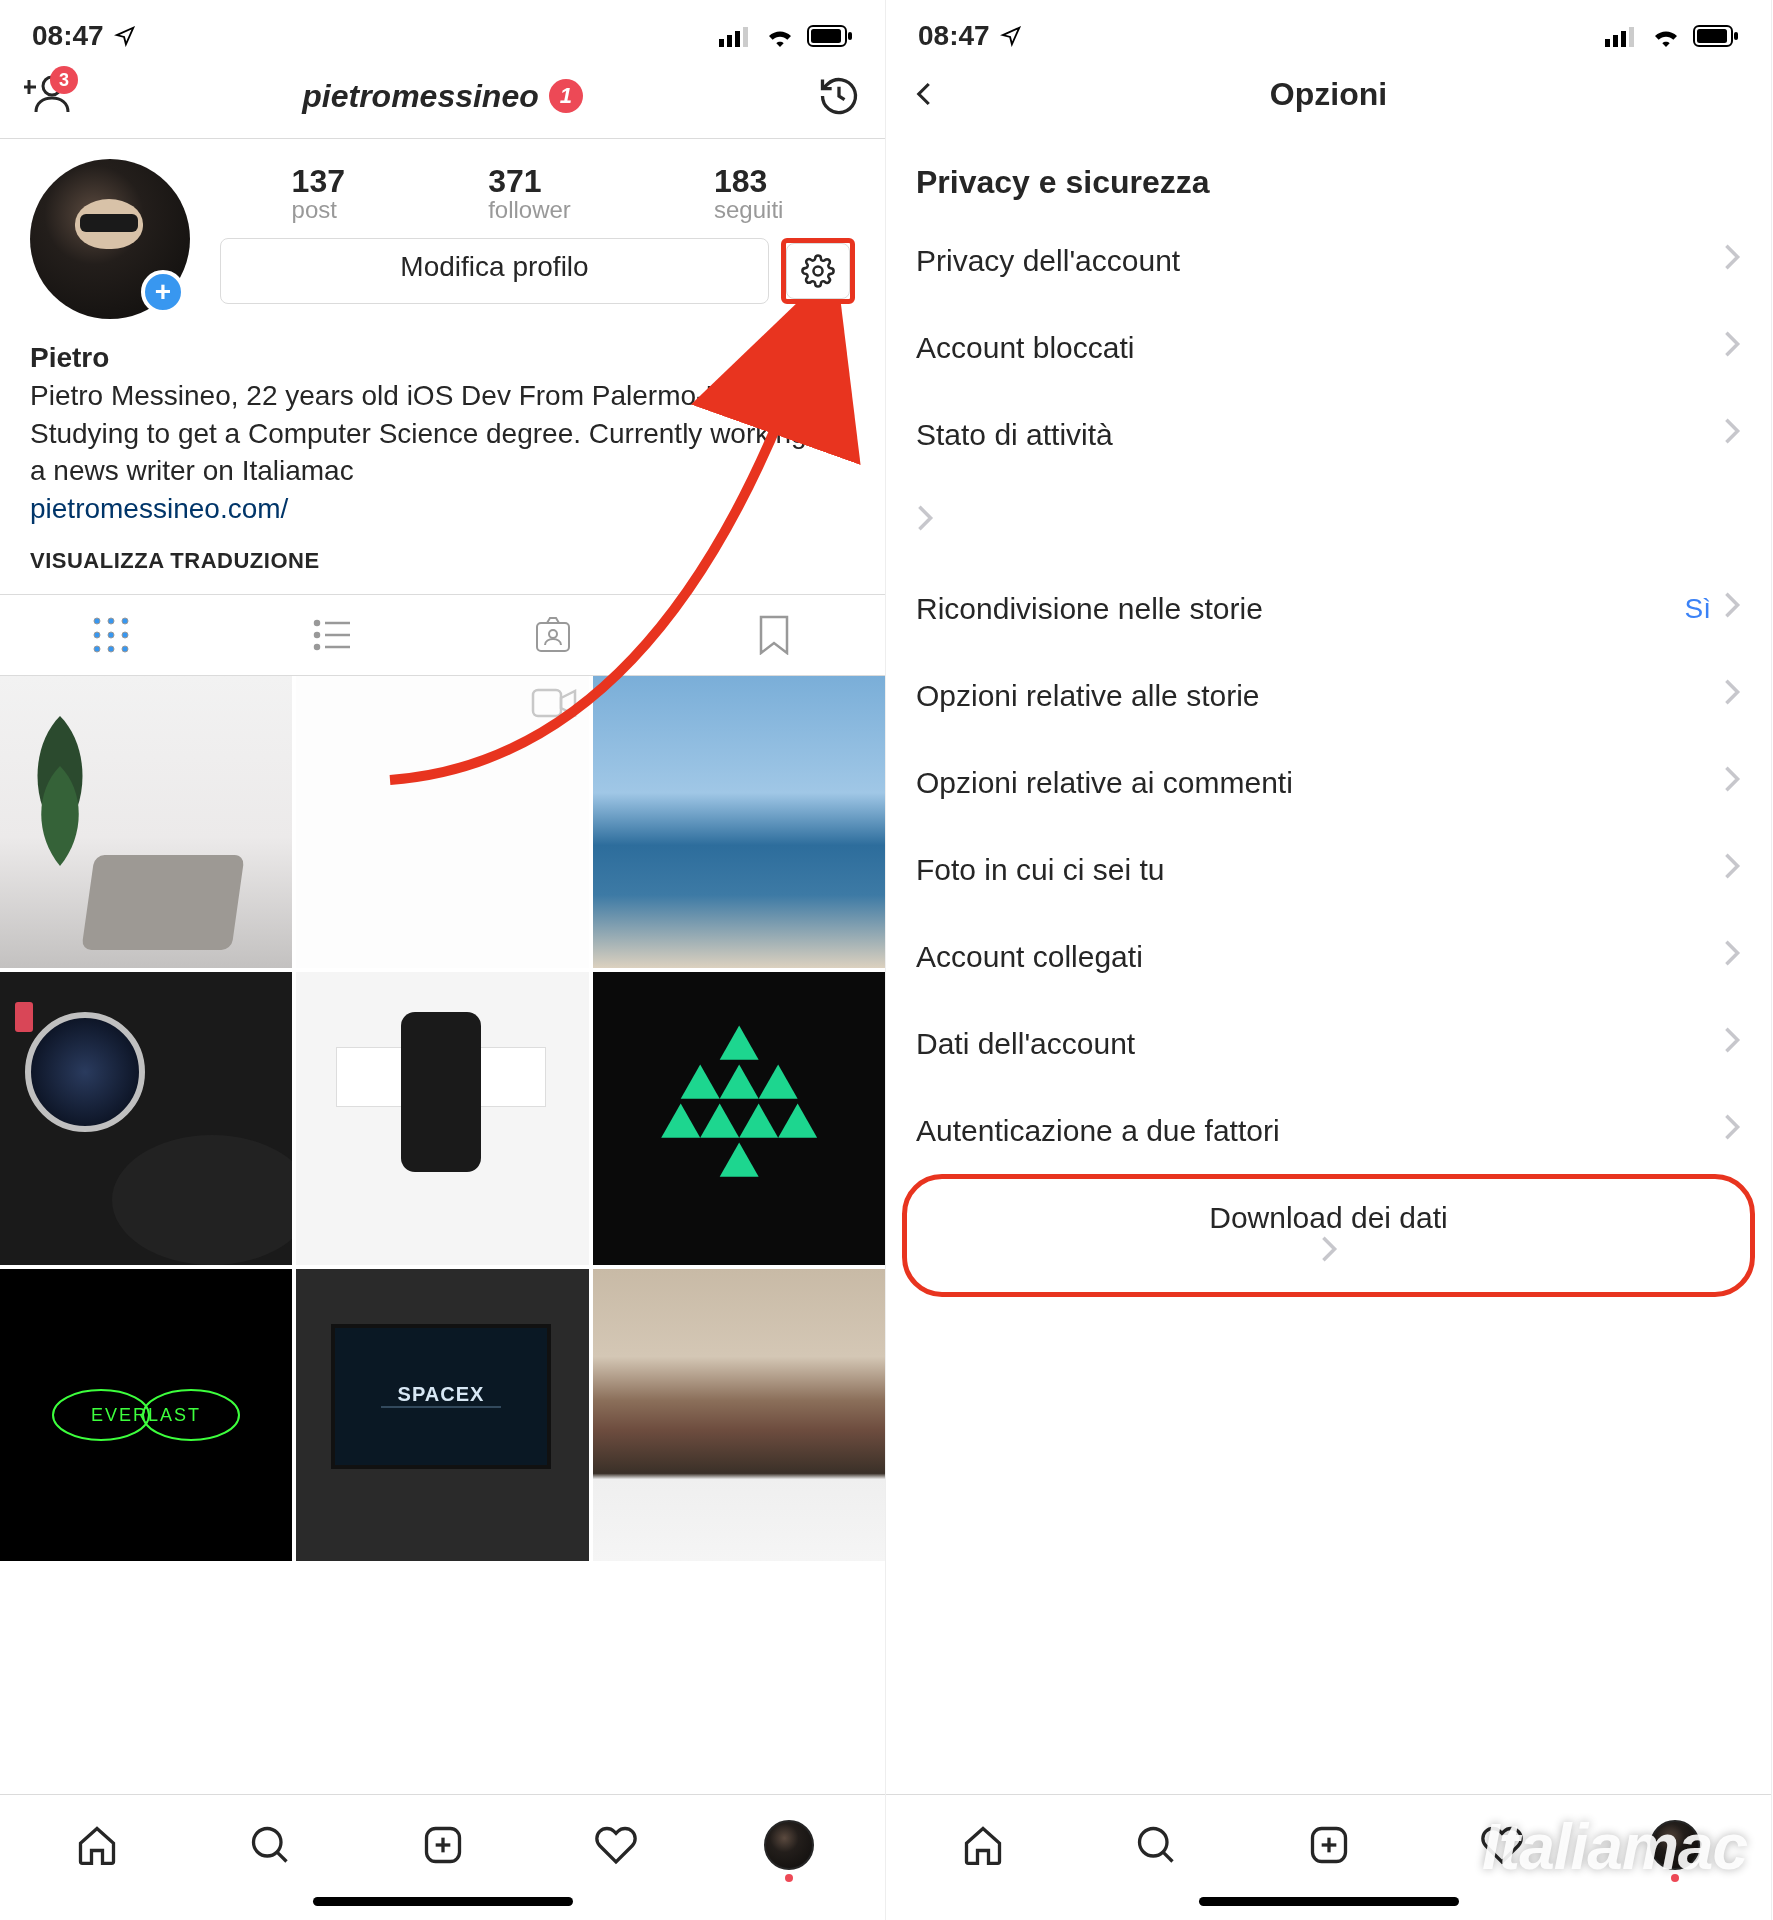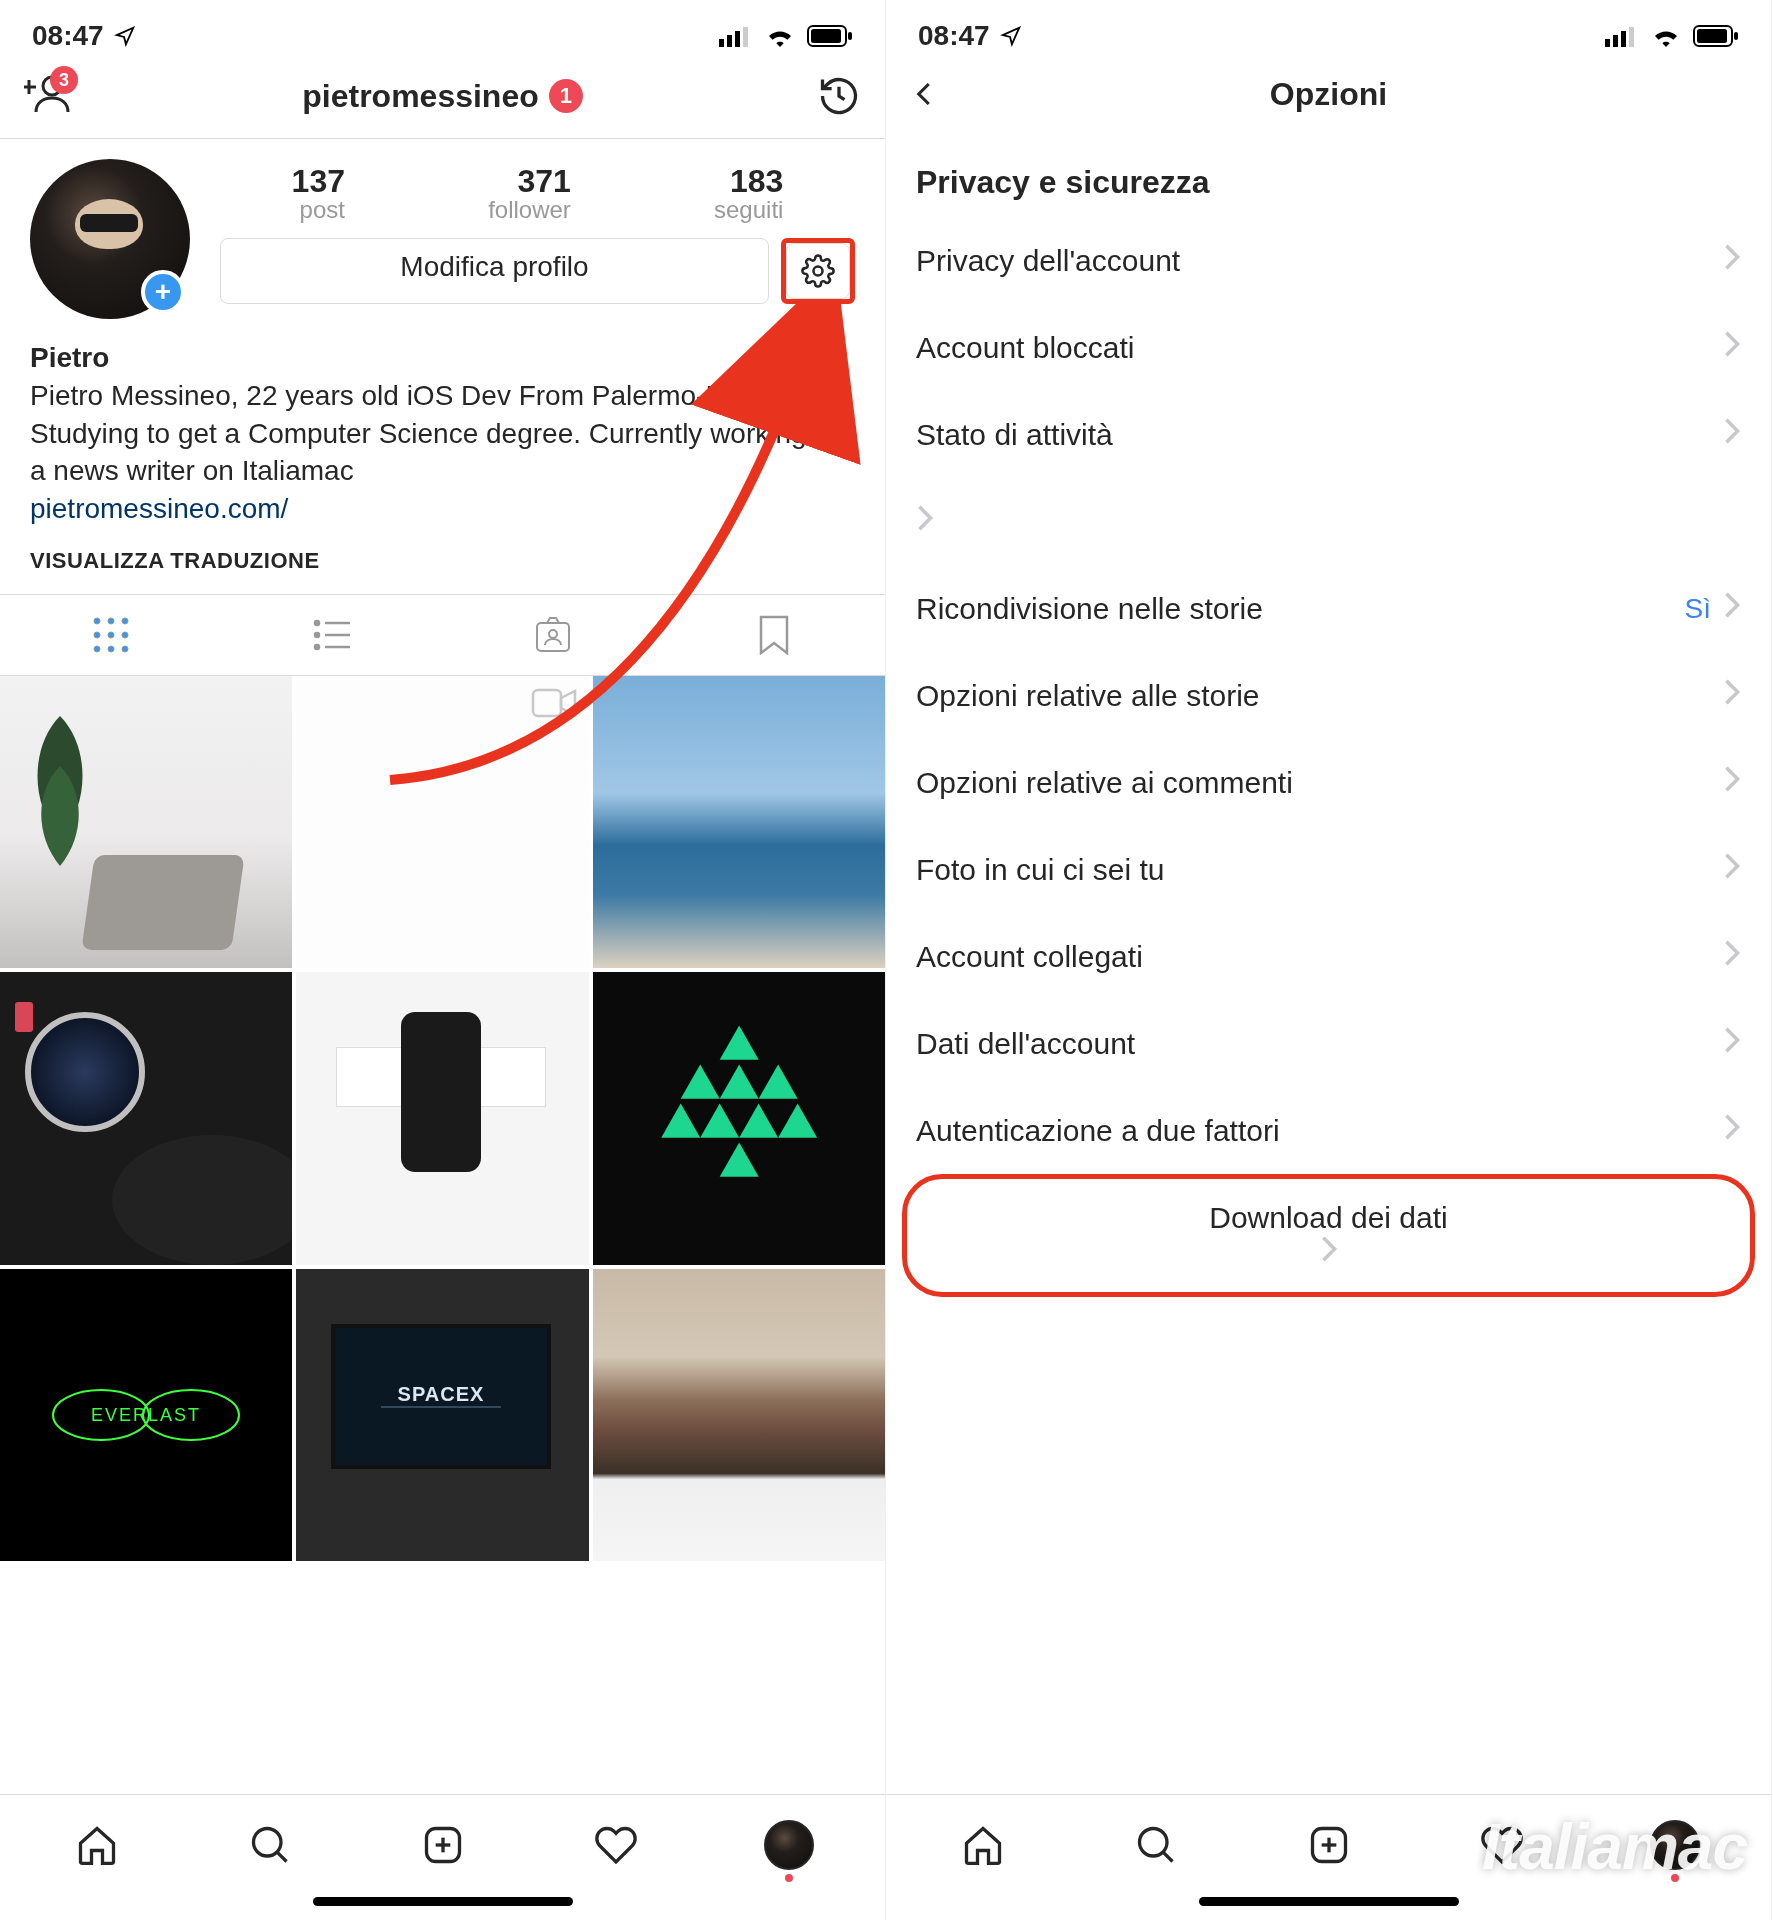--- a/index.html
+++ b/index.html
@@ -39,20 +39,21 @@
   border-bottom: 1px solid #dbdbdb;
 }
 .nav-left, .nav-right { width: 90px; display:flex; align-items:center; }
 .nav-right { justify-content: flex-end; }
 .nav-center {
   display: flex;
   align-items: center;
   justify-content: center;
   gap: 10px;
   flex: 1;
+  font-style: italic;
 }
 .username {
   font-size: 32px;
   font-weight: 600;
 }
 .badge-red {
   background: #ed4956;
   color: #fff;
   border-radius: 50%;
   min-width: 34px;
@@ -115,21 +116,21 @@
   border: 4px solid #fff;
   border-radius: 50%;
   display: flex;
   align-items: center;
   justify-content: center;
   color: #fff;
   font-size: 28px;
   font-weight: bold;
 }
 .stats-wrap { flex: 1; display: flex; flex-direction: column; gap: 14px; padding-top: 4px; }
-.stats { display: flex; justify-content: space-around; text-align: right; }
+.stats { display: flex; justify-content: space-around; text-align: left; }
 .stat-num { font-size: 32px; font-weight: 600; }
 .stat-lbl { font-size: 24px; color: #999; margin-top: -4px; }
 .edit-row { display: flex; gap: 12px; }
 .edit-btn {
   flex: 1;
   border: 1.5px solid #dbdbdb;
   border-radius: 8px;
   background: #fff;
   font-size: 28px;
   font-weight: 500;

